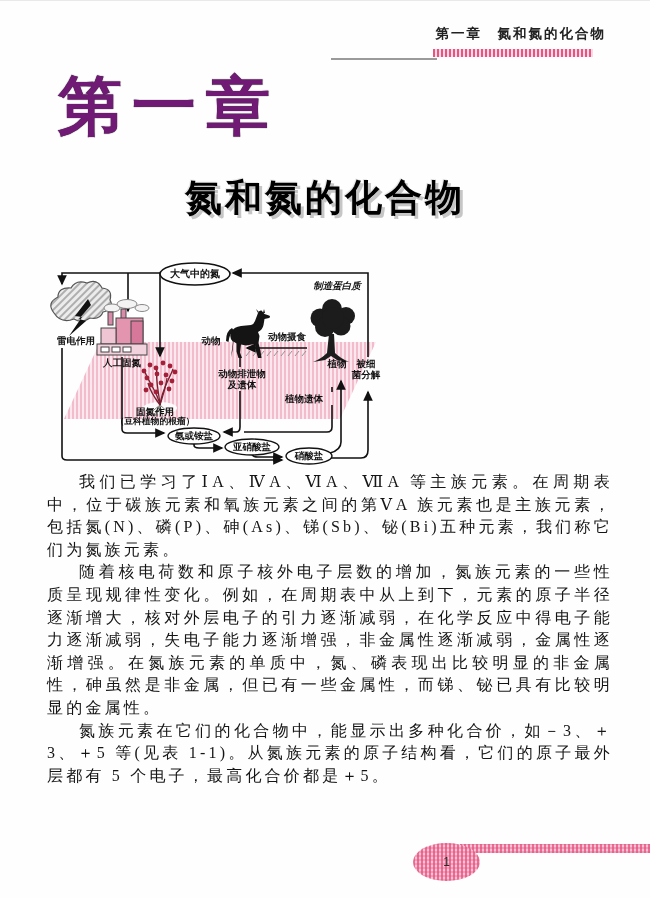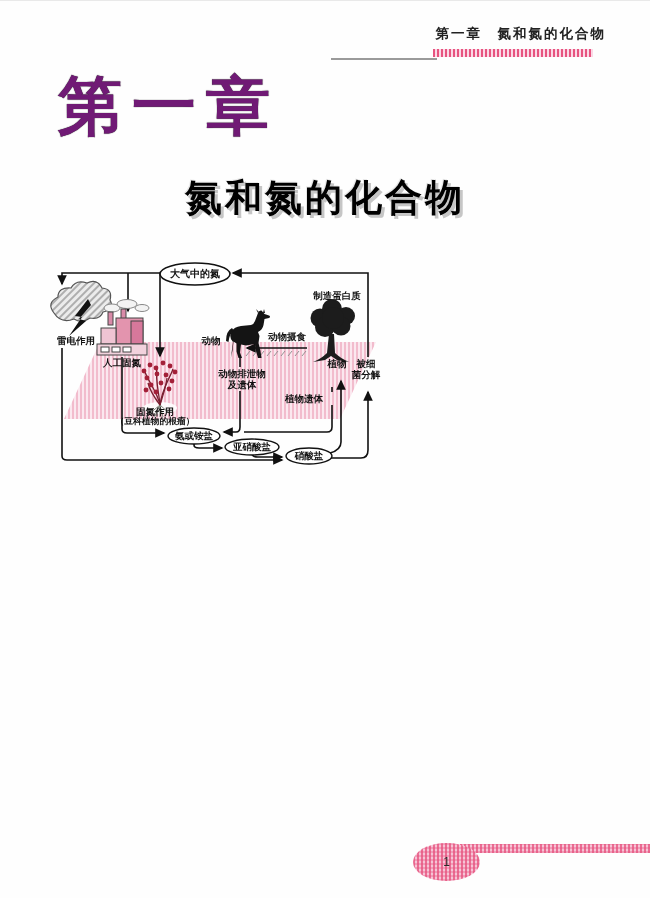--- a/index.html
+++ b/index.html
@@ -160,21 +160,21 @@
         <path d="M329,333 L327,352 Q321,358 313,361 L325,359 L331,355 L337,359 L349,361 Q340,357 335,352 L334,333 z"></path>
       </g>
 
       <ellipse cx="195" cy="273" rx="35" ry="11" fill="#fff" stroke="#111" stroke-width="1.6"></ellipse>
       <ellipse cx="194" cy="435" rx="26" ry="8" fill="#fff" stroke="#111" stroke-width="1.4"></ellipse>
       <ellipse cx="252" cy="446" rx="27" ry="8" fill="#fff" stroke="#111" stroke-width="1.4"></ellipse>
       <ellipse cx="309" cy="455" rx="23" ry="8" fill="#fff" stroke="#111" stroke-width="1.4"></ellipse>
     </svg>
 
     <span class="dlabel" style="left:195px;top:267px;font-size:10px;">大气中的氮</span>
-    <span class="dlabel" style="left:337px;top:290px;">制造蛋白质</span>
+    <span class="dlabel" style="left:337px;top:280px;font-style:italic;">制造蛋白质</span>
     <span class="dlabel" style="left:76px;top:335px;">雷电作用</span>
     <span class="dlabel" style="left:122px;top:357px;">人工固氮</span>
     <span class="dlabel" style="left:211px;top:335px;">动物</span>
     <span class="dlabel" style="left:287px;top:331px;">动物摄食</span>
     <span class="dlabel" style="left:337px;top:358px;">植物</span>
     <span class="dlabel" style="left:366px;top:358px;">
       <span style="display:block;">被细</span>
       <span style="display:block;">菌分解</span>
     </span>
     <span class="dlabel" style="left:242px;top:368px;">
@@ -183,20 +183,23 @@
     </span>
     <span class="dlabel" style="left:304px;top:393px;">植物遗体</span>
     <span class="dlabel" style="left:155px;top:406px;">固氮作用</span>
     <span class="dlabel sm" style="left:155px;top:416px;">（豆科植物的根瘤）</span>
     <span class="dlabel" style="left:194px;top:430px;">氨或铵盐</span>
     <span class="dlabel" style="left:252px;top:441px;">亚硝酸盐</span>
     <span class="dlabel" style="left:309px;top:450px;">硝酸盐</span>
   </div>
 
   <div class="bodytext">
+    <p>我们已学习了ⅠA、ⅣA、ⅥA、ⅦA 等主族元素。在周期表中，位于碳族元素和氧族元素之间的第ⅤA 族元素也是主族元素，包括氮(N)、磷(P)、砷(As)、锑(Sb)、铋(Bi)五种元素，我们称它们为氮族元素。</p>
+    <p>随着核电荷数和原子核外电子层数的增加，氮族元素的一些性质呈现规律性变化。例如，在周期表中从上到下，元素的原子半径逐渐增大，核对外层电子的引力逐渐减弱，在化学反应中得电子能力逐渐减弱，失电子能力逐渐增强，非金属性逐渐减弱，金属性逐渐增强。在氮族元素的单质中，氮、磷表现出比较明显的非金属性，砷虽然是非金属，但已有一些金属性，而锑、铋已具有比较明显的金属性。</p>
+    <p>氮族元素在它们的化合物中，能显示出多种化合价，如－3、＋3、＋5 等(见表 1-1)。从氮族元素的原子结构看，它们的原子最外层都有 5 个电子，最高化合价都是＋5。</p>
   </div>
 
   <div class="foot-bar"></div>
   <div class="foot-oval">
     <span>1</span>
   </div>
 
 </div>
 
 </body></html>

